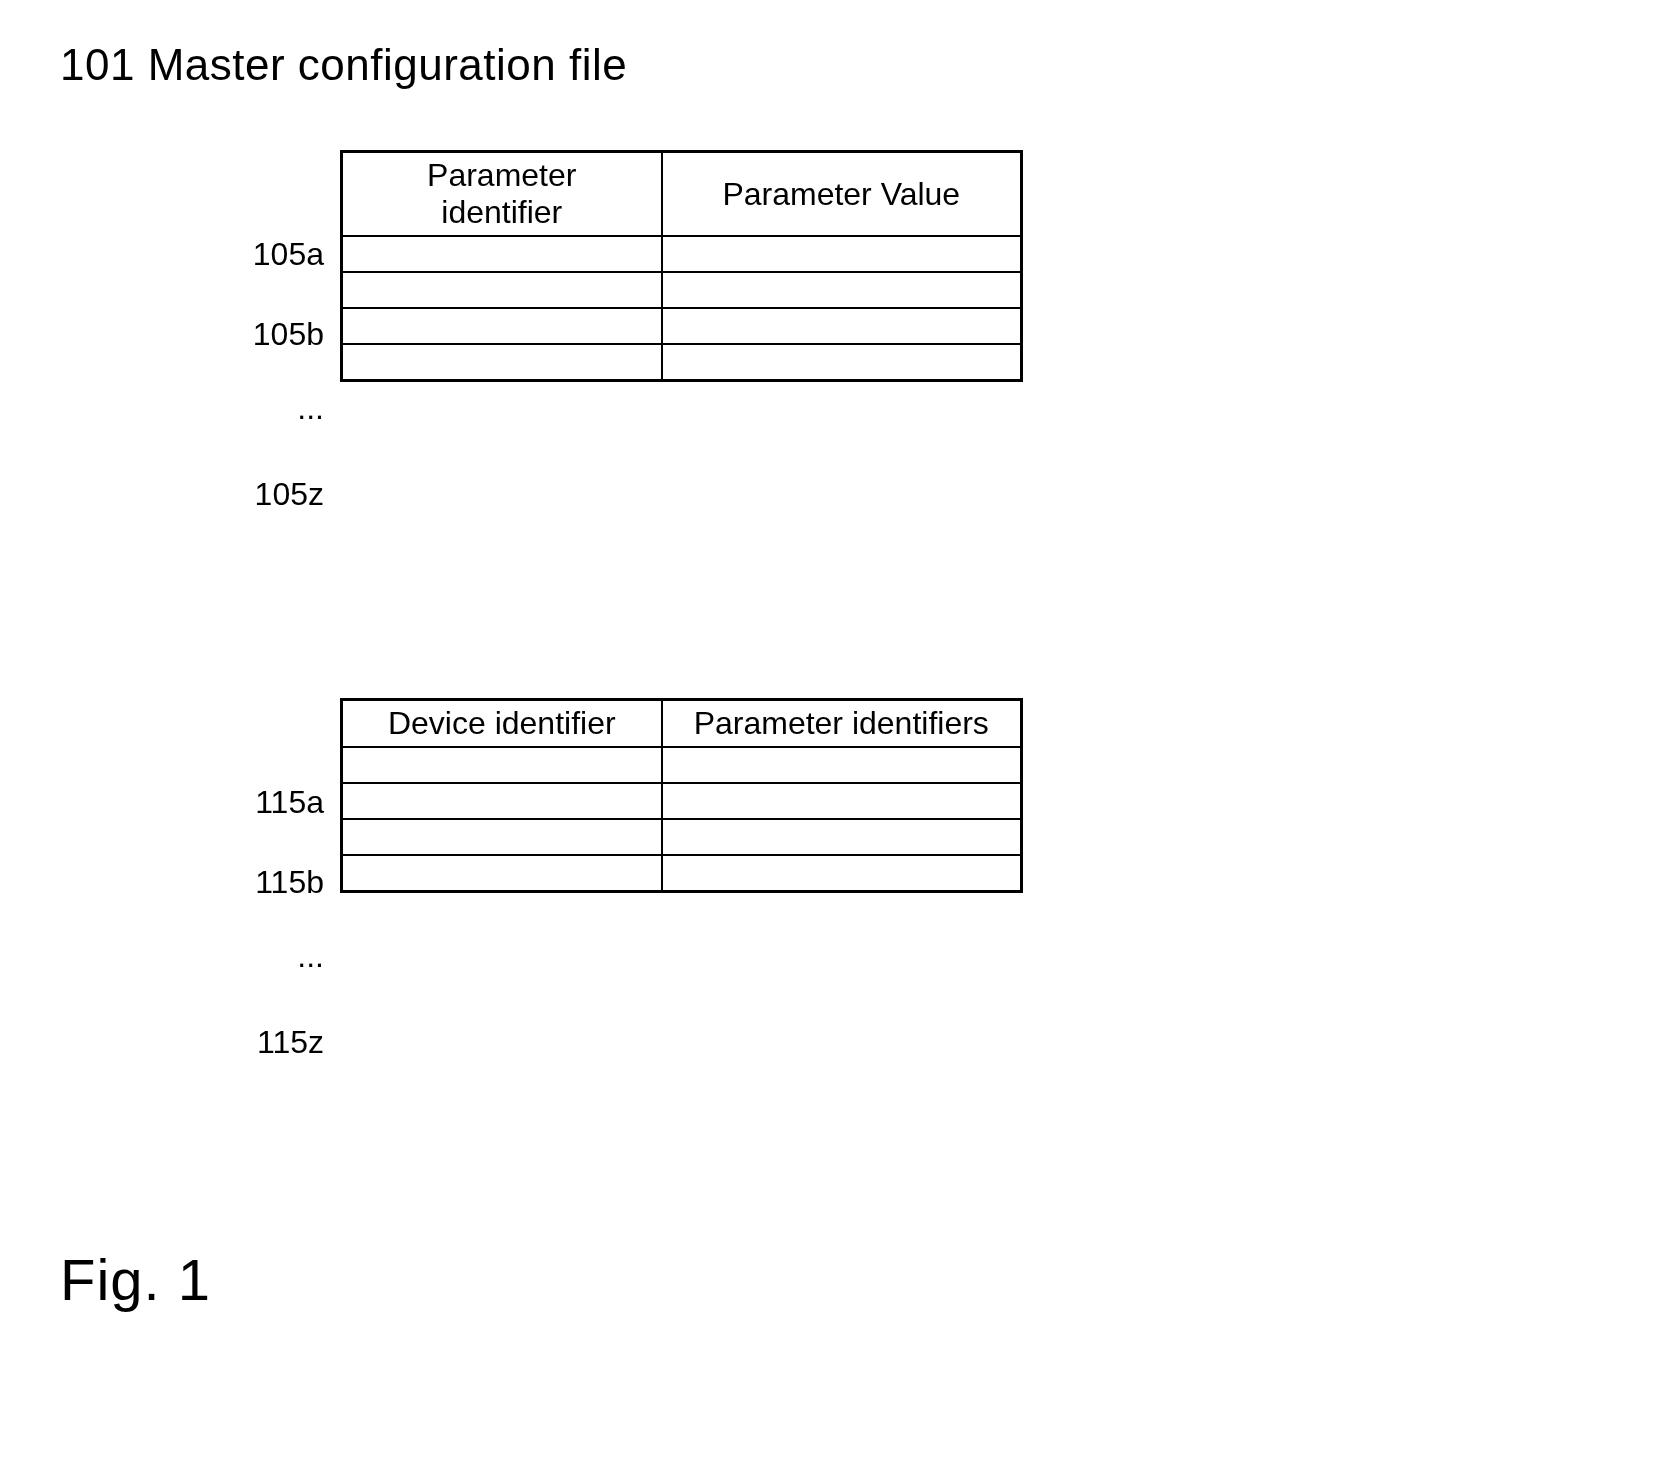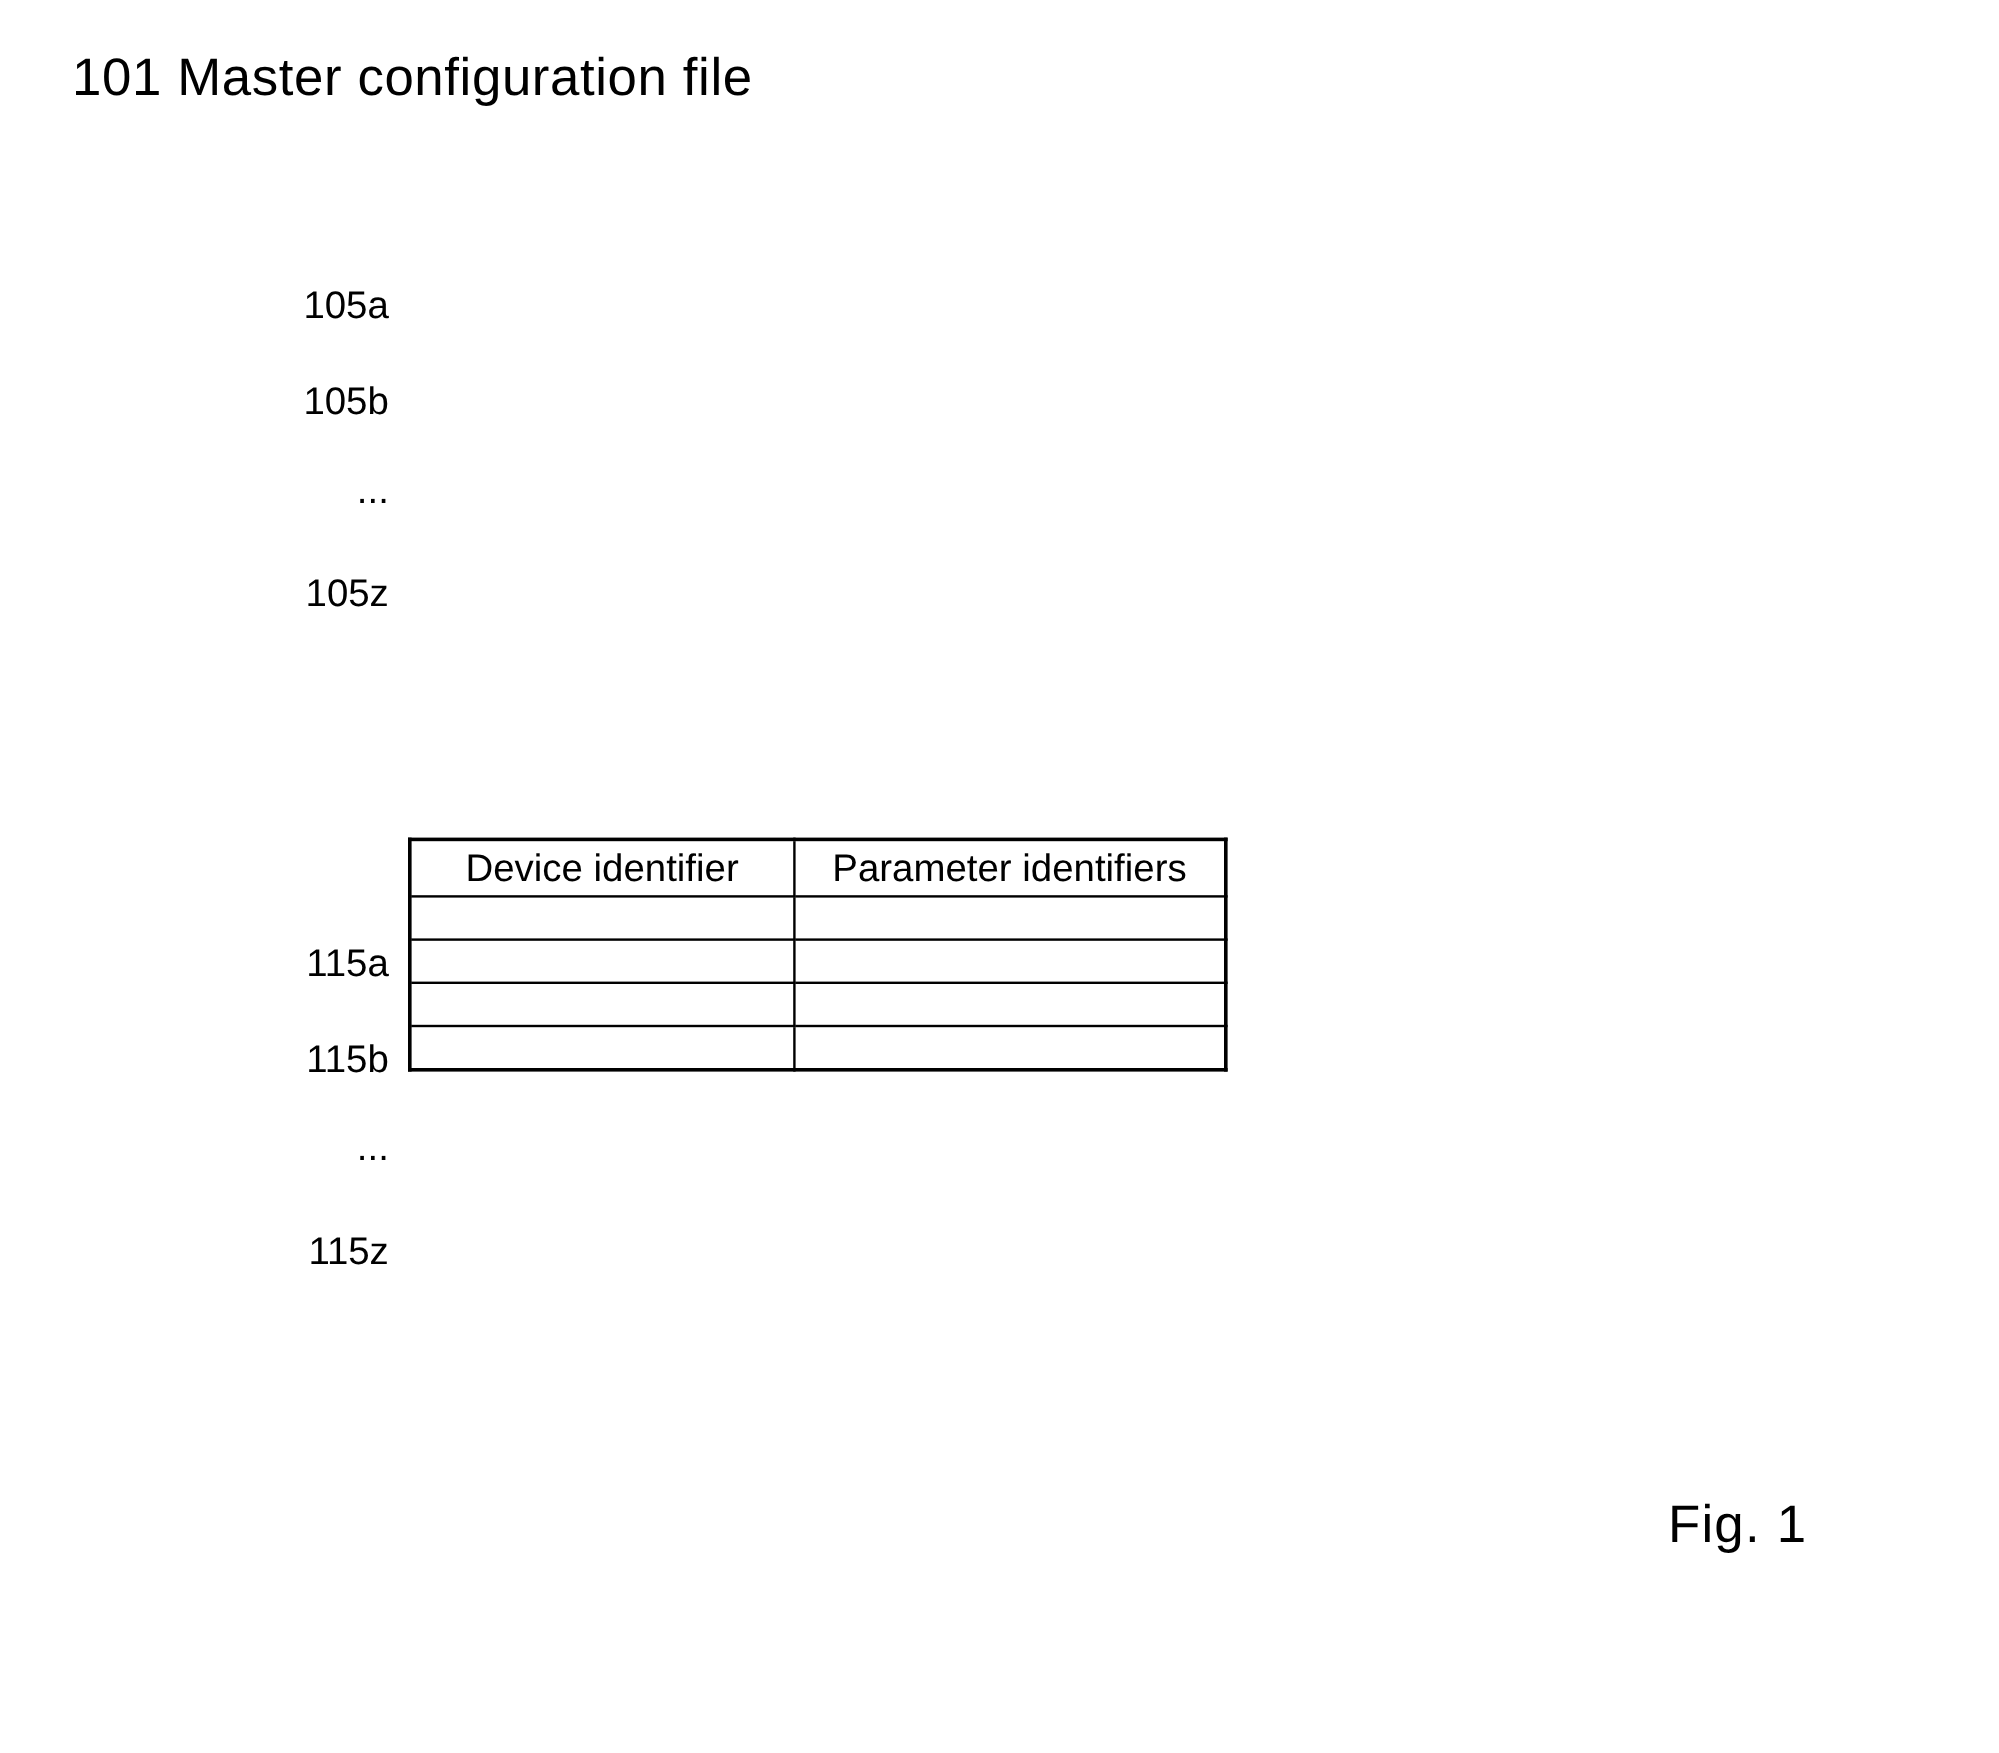--- a/index.html
+++ b/index.html
@@ -63,39 +63,63 @@
     .data-table th {
       font-weight: normal;
     }
     .col-1 {
       width: 320px;
     }
     .col-2 {
       width: 360px;
     }
     .figure-caption {
-      font-size: 44px;
-      text-align: right;
+      font-size: 58px;
       margin-top: 80px;
-      margin-right: 100px;
       letter-spacing: 1px;
     }
   </style>
 </head>
 <body>
 
 <div class="section">
   <h2 class="section-title">101 Master configuration file</h2>
   <div class="table-wrapper">
     <div class="row-labels">
       <div class="row-label">105a</div>
       <div class="row-label">105b</div>
       <div class="row-label ellipsis">...</div>
       <div class="row-label">105z</div>
     </div>
+    <table class="data-table">
+      <thead>
+        <tr>
+          <th class="col-1">Parameter identifier</th>
+          <th class="col-2">Parameter Value</th>
+        </tr>
+      </thead>
+      <tbody>
+        <tr>
+          <td class="col-1"></td>
+          <td class="col-2"></td>
+        </tr>
+        <tr>
+          <td class="col-1"></td>
+          <td class="col-2"></td>
+        </tr>
+        <tr>
+          <td class="col-1"></td>
+          <td class="col-2"></td>
+        </tr>
+        <tr>
+          <td class="col-1"></td>
+          <td class="col-2"></td>
+        </tr>
+      </tbody>
+    </table>
   </div>
 </div>
 
 <div class="section">
   <div class="table-wrapper">
     <div class="row-labels">
       <div class="row-label">115a</div>
       <div class="row-label">115b</div>
       <div class="row-label ellipsis">...</div>
       <div class="row-label">115z</div>

